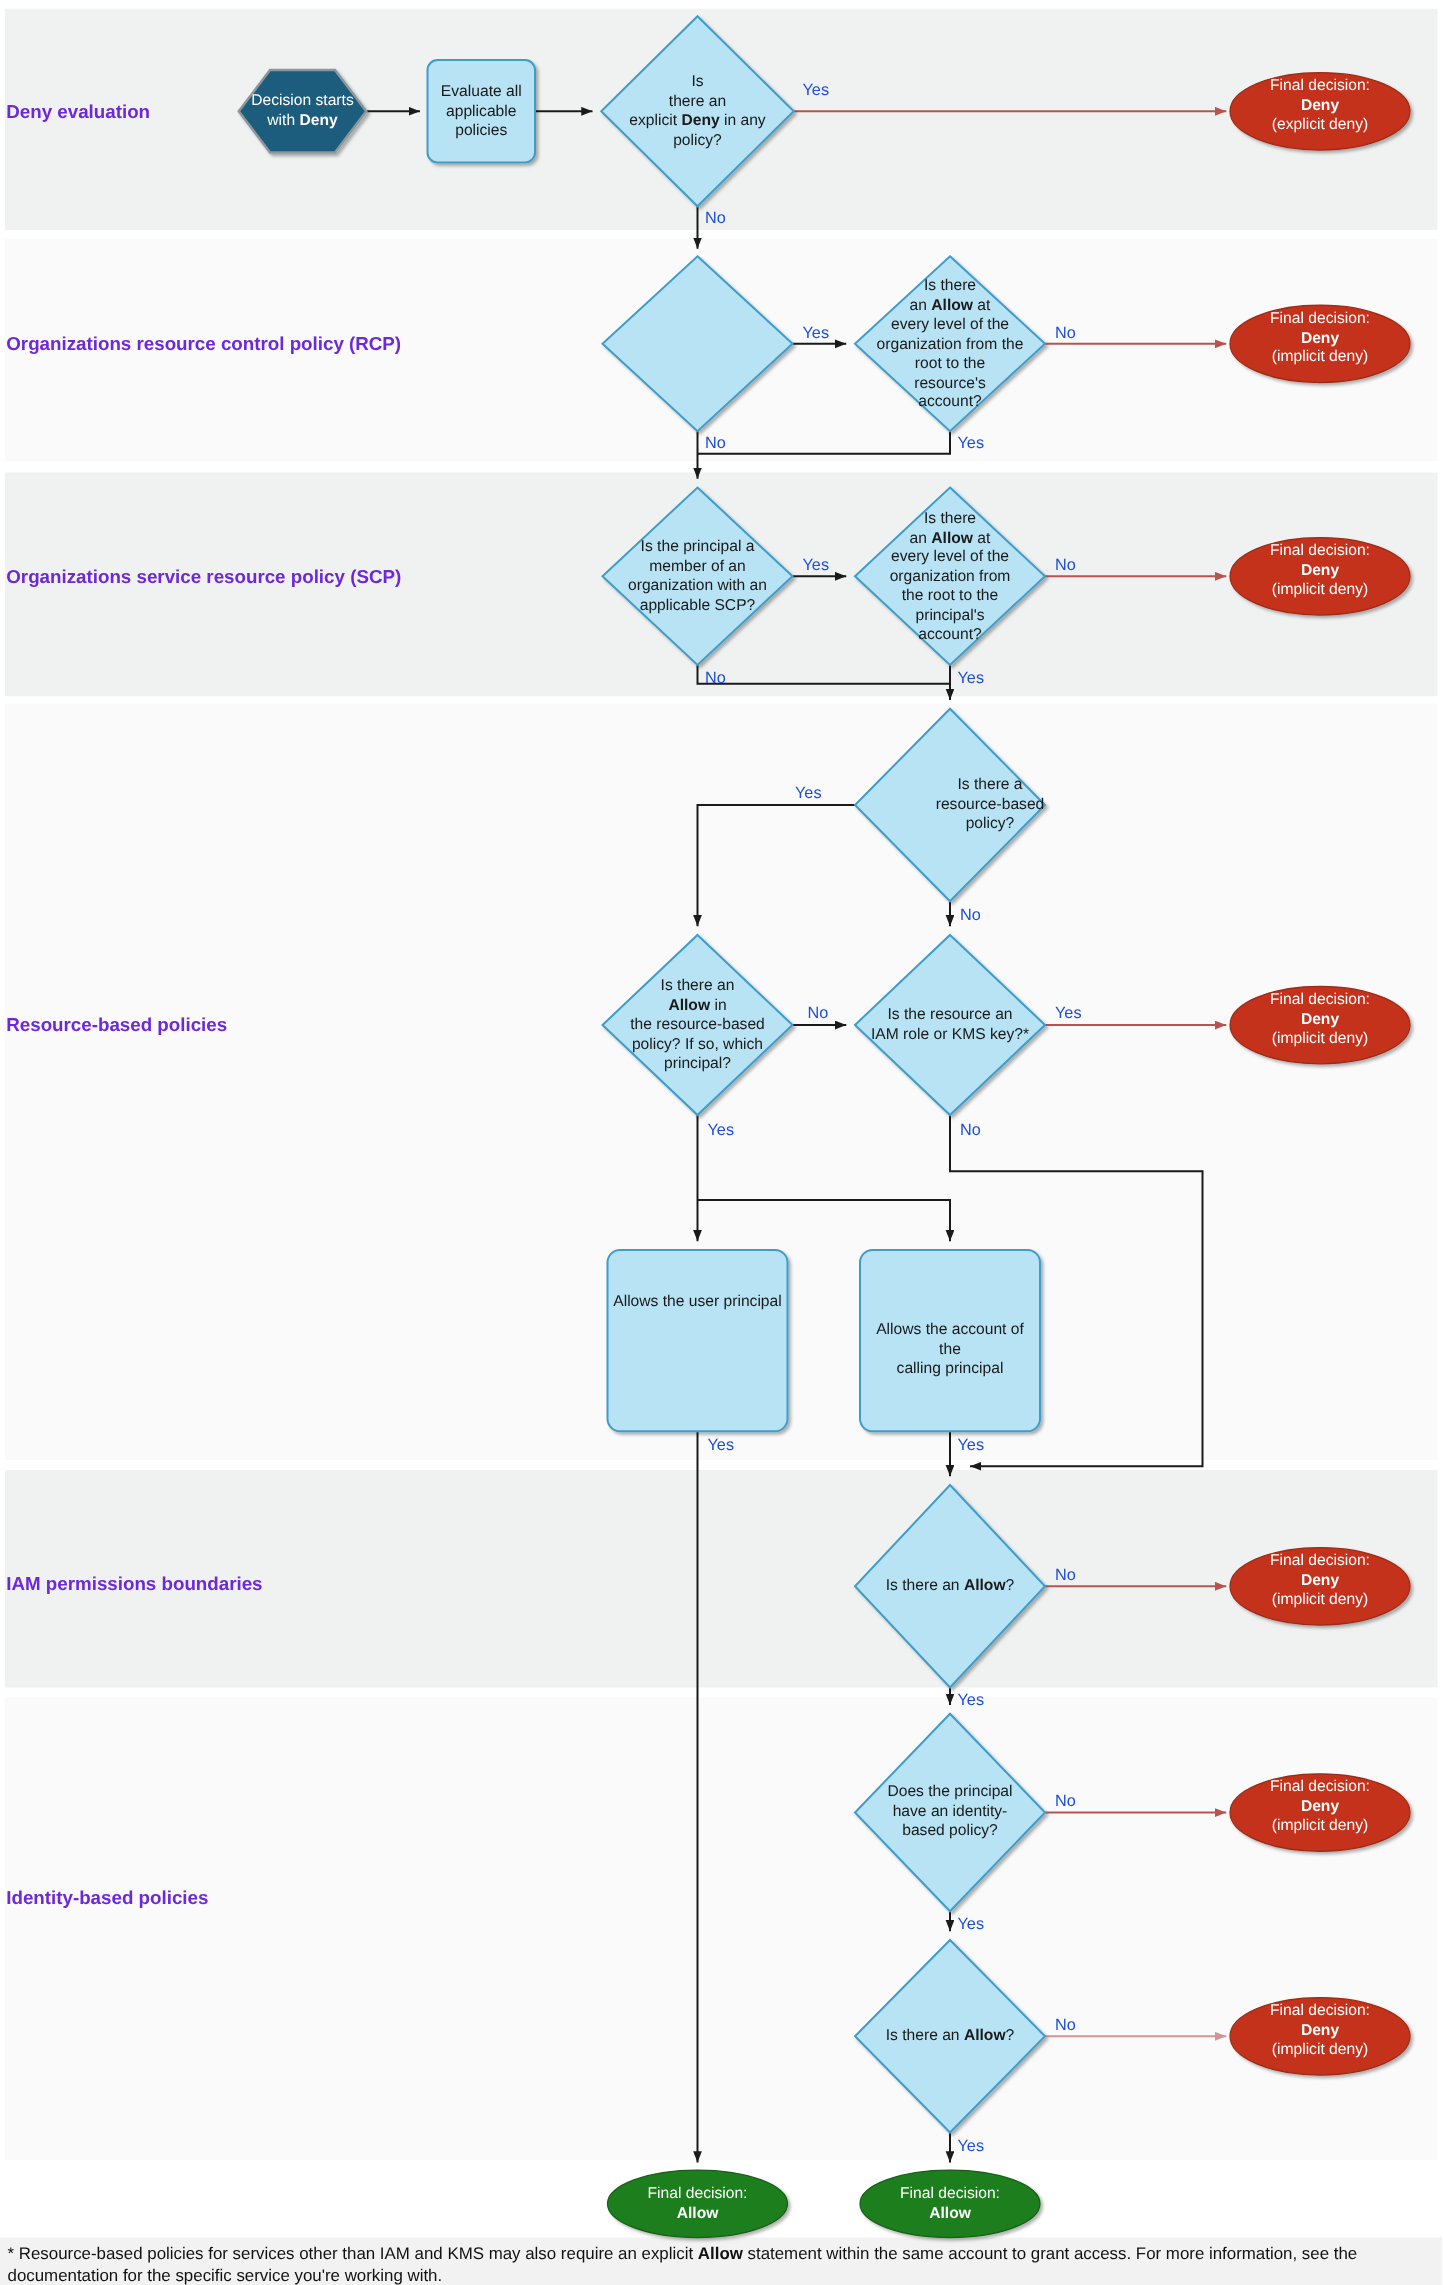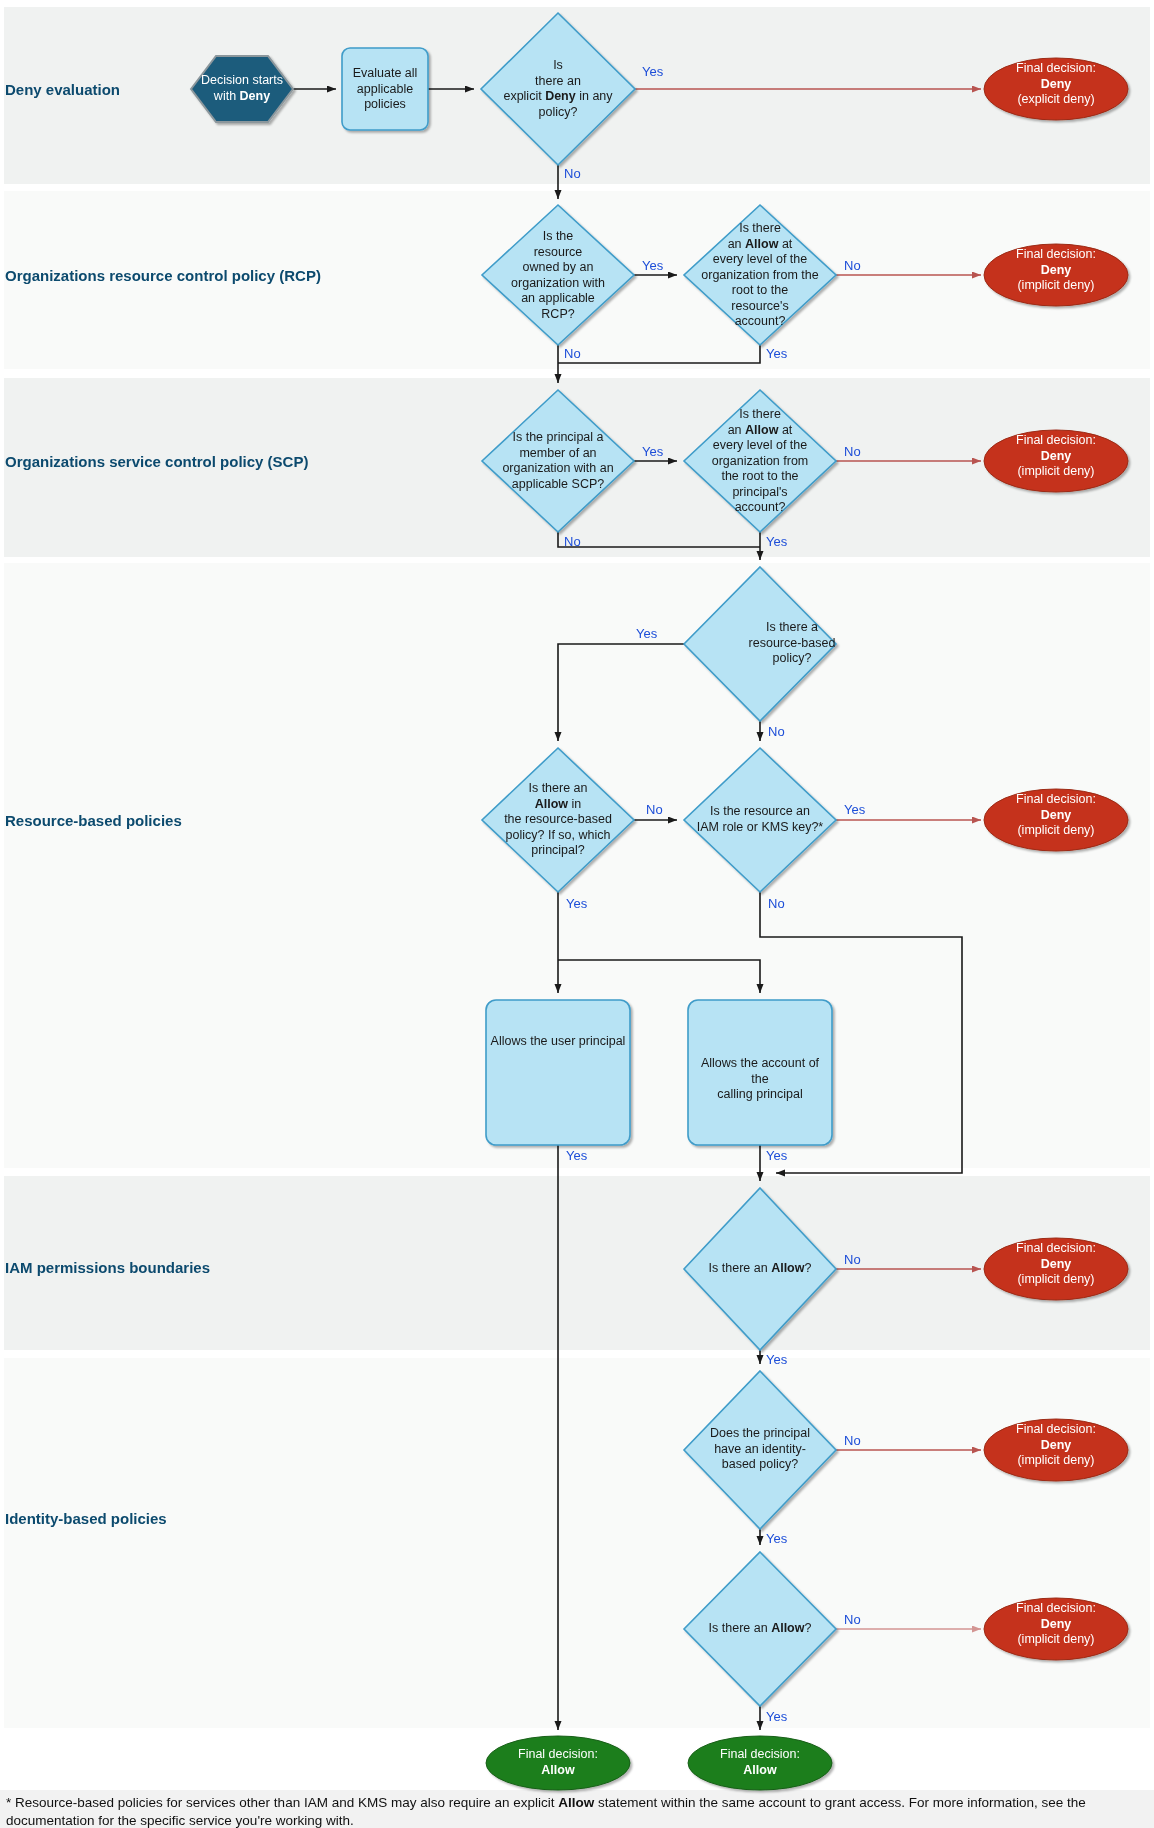--- a/index.html
+++ b/index.html
@@ -4,21 +4,21 @@
 <style>
   html,body { margin:0; padding:0; background:#ffffff; }
   #canvas {
     position:relative; width:1154px; height:1828px;
     font-family:"Liberation Sans", sans-serif; color:#1a1a1a;
     overflow:hidden; background:#ffffff;
   }
   #shapes { position:absolute; left:0; top:0; }
   .txt { position:absolute; text-align:center; font-size:12.5px; line-height:1.24; color:#1a1a1a; }
   .txt.white { color:#ffffff; }
-  .band-label { position:absolute; left:5px; font-size:15px; font-weight:bold; color:#0c4a6e; text-align:left; }
+  .band-label { position:absolute; left:5px; font-size:15px; font-weight:bold; color:#6d28d9; text-align:left; }
   .edge-label { position:absolute; font-size:13px; color:#1d4ed8; }
   .footnote { position:absolute; left:6px; top:1794px; width:1142px; font-size:13.5px; line-height:1.3; text-align:left; color:#111; }
   strong { font-weight:bold; }
 </style>
 </head>
 <body>
 
 <div id="canvas">
 
 <svg id="shapes" width="1154" height="1828" viewBox="0 0 1154 1828">
@@ -99,29 +99,28 @@
   <ellipse cx="1056" cy="1269" rx="72" ry="31" stroke="#9c2b16" stroke-width="1" filter="url(#ds)" fill="#c5311c"></ellipse>
   <ellipse cx="1056" cy="1450" rx="72" ry="31" stroke="#9c2b16" stroke-width="1" filter="url(#ds)" fill="#c5311c"></ellipse>
   <ellipse cx="1056" cy="1629" rx="72" ry="31" stroke="#9c2b16" stroke-width="1" filter="url(#ds)" fill="#c5311c"></ellipse>
 
   <ellipse cx="558" cy="1763" rx="72" ry="27" stroke="#165e16" stroke-width="1" filter="url(#ds)" fill="#1e7e1e"></ellipse>
   <ellipse cx="760" cy="1763" rx="72" ry="27" stroke="#165e16" stroke-width="1" filter="url(#ds)" fill="#1e7e1e"></ellipse>
 </svg>
 
 <div class="band-label" style="top:81px;">Deny evaluation</div>
 <div class="band-label" style="top:267px;">Organizations resource control policy (RCP)</div>
-<div class="band-label" style="top:453px;">Organizations service control policy (SCP)</div>
+<div class="band-label" style="top:453px;">Organizations service resource policy (SCP)</div>
 <div class="band-label" style="top:812px;">Resource-based policies</div>
 <div class="band-label" style="top:1259px;">IAM permissions boundaries</div>
 <div class="band-label" style="top:1510px;">Identity-based policies</div>
 
 <div class="txt white" style="left:187px; top:73px;  width:110px;">Decision starts<br>with <strong>Deny</strong></div>
 <div class="txt" style="left:340px; top:66px;  width:90px;">Evaluate all<br>applicable<br>policies</div>
 <div class="txt" style="left:483px; top:58px;  width:150px;">Is<br>there an<br>explicit <strong>Deny</strong> in any<br>policy?</div>
-<div class="txt" style="left:483px; top:229px; width:150px;">Is the<br>resource<br>owned by an<br>organization with<br>an applicable<br>RCP?</div>
 <div class="txt" style="left:678px; top:221px; width:164px;">Is there<br>an <strong>Allow</strong> at<br>every level of the<br>organization from the<br>root to the<br>resource's<br>account?</div>
 <div class="txt" style="left:478px; top:430px; width:160px;">Is the principal a<br>member of an<br>organization with an<br>applicable SCP?</div>
 <div class="txt" style="left:680px; top:407px; width:160px;">Is there<br>an <strong>Allow</strong> at<br>every level of the<br>organization from<br>the root to the<br>principal's<br>account?</div>
 <div class="txt" style="left:720px; top:620px; width:144px;">Is there a<br>resource-based<br>policy?</div>
 <div class="txt" style="left:480px; top:781px; width:156px;">Is there an<br><strong>Allow</strong> in<br>the resource-based<br>policy? If so, which<br>principal?</div>
 <div class="txt" style="left:680px; top:804px; width:160px;">Is the resource an<br>IAM role or KMS key?*</div>
 <div class="txt" style="left:490px; top:1034px; width:136px;">Allows the user principal</div>
 <div class="txt" style="left:692px; top:1056px; width:136px;">Allows the account of the<br>calling principal</div>
 <div class="txt" style="left:688px; top:1261px; width:144px;">Is there an <strong>Allow</strong>?</div>
 <div class="txt" style="left:688px; top:1426px; width:144px;">Does the principal<br>have an identity-<br>based policy?</div>

